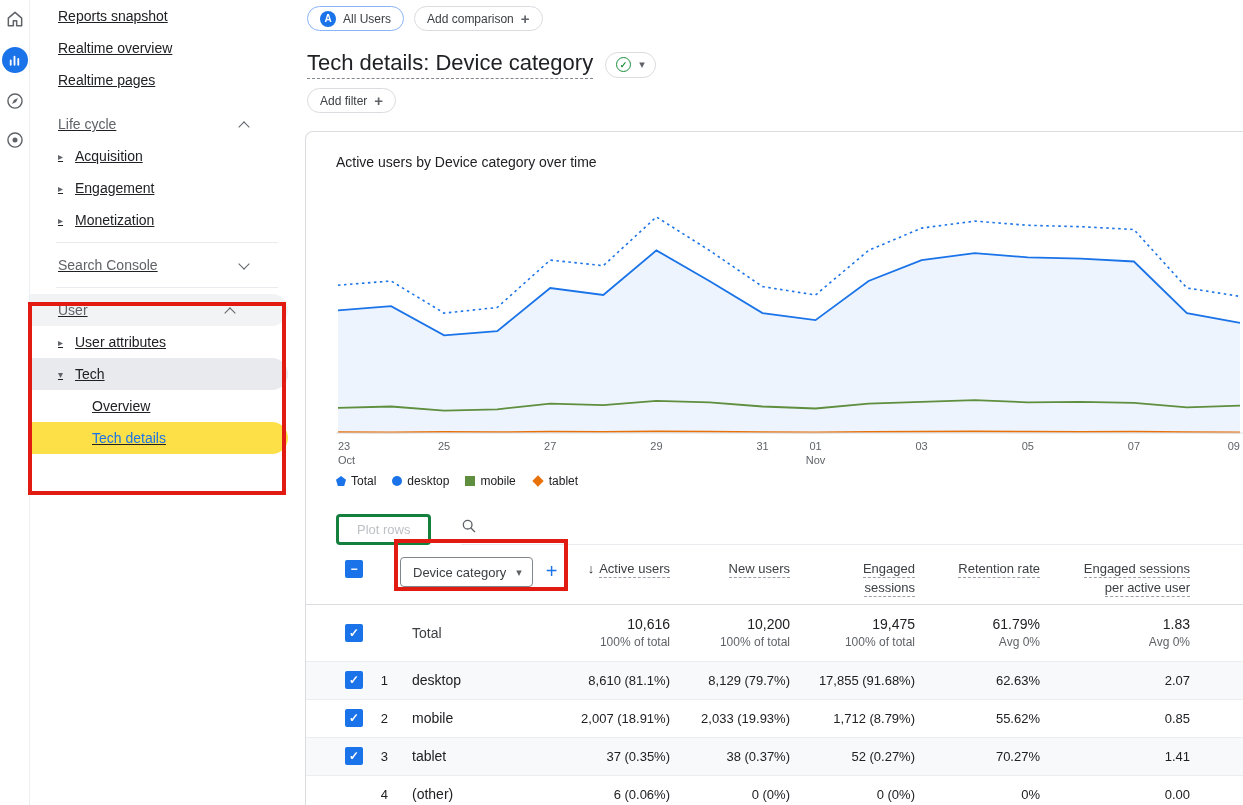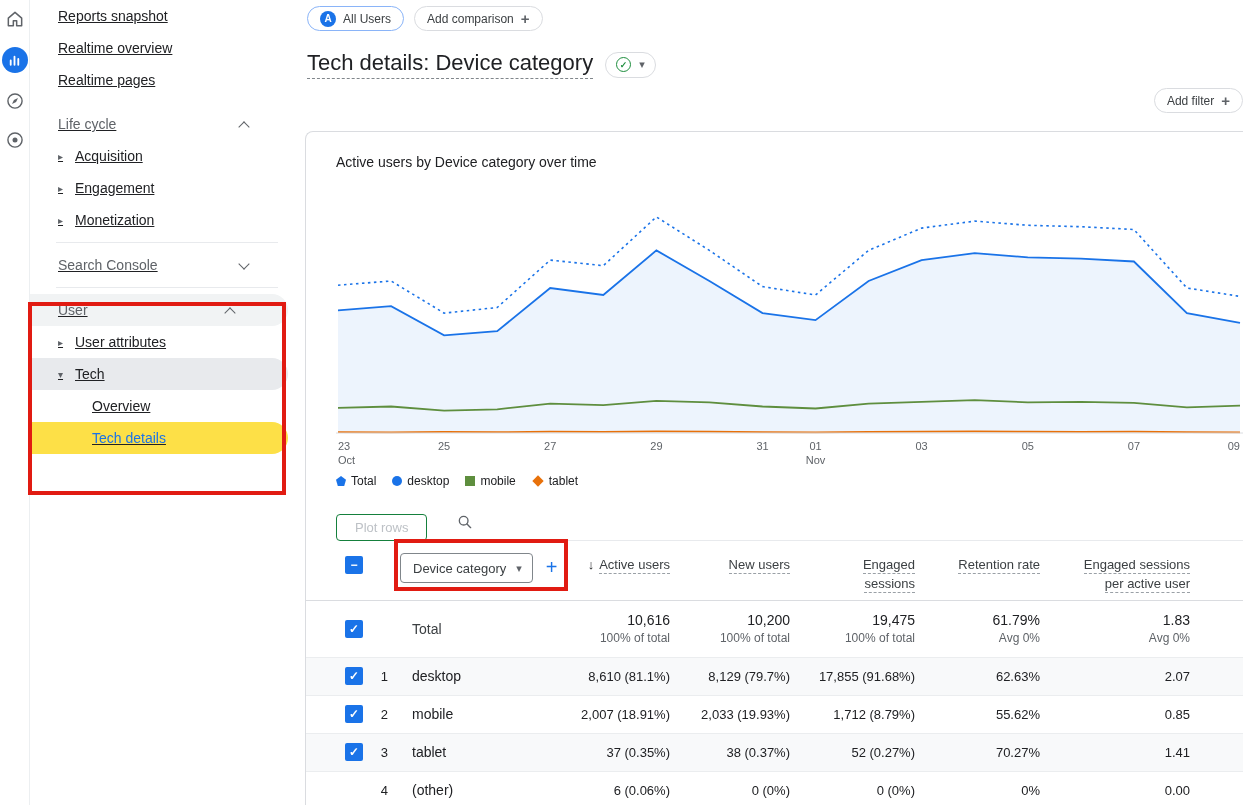--- a/index.html
+++ b/index.html
@@ -48,40 +48,40 @@
 
   .title-row { display:flex; align-items:center; gap:12px; margin:19px 0 0 5px; }
   .page-title { font-size:22px; font-weight:400; color:#202124;
                 border-bottom:1px dashed #80868b; padding-bottom:2px; cursor:pointer; }
   .title-pill { height:26px; border:1px solid #dadce0; border-radius:13px; display:inline-flex;
                 align-items:center; gap:8px; padding:0 10px; cursor:pointer; }
   .check-badge { width:15px; height:15px; border-radius:50%; border:1.5px solid #1e8e3e; color:#1e8e3e;
                  font-size:9px; font-weight:bold; display:flex; align-items:center; justify-content:center; }
   .caret { color:#5f6368; font-size:11px; }
 
-  .filter-row { margin:9px 0 0 5px;text-align:right; }
+  .filter-row { margin:9px 0 0 5px; }
 
   
   .card { margin:18px 0 0 3px; width:938px; height:700px; background:#fff;
           border:1px solid #dadce0; border-right:none; border-radius:8px 0 0 8px; padding-top:22px; }
   .chart-section { padding-left:30px; }
   .chart-title { font-size:14px; color:#202124; }
   #chart-svg { display:block; margin-top:18px; overflow:visible; }
   #chart-svg text { font-family:"Liberation Sans", sans-serif; font-size:11px; fill:#5f6368; }
 
   .legend { display:flex; gap:16px; align-items:center; margin-top:6px; font-size:12px; color:#202124; }
   .lg-item { display:flex; align-items:center; gap:5px; cursor:pointer; }
   .mk { width:10px; height:10px; display:inline-block; background:#999; }
   .mk-total { clip-path:polygon(50% 0, 100% 38%, 82% 100%, 18% 100%, 0 38%); }
   .mk-desktop { border-radius:50%; }
   .mk-tablet { width:8px; height:8px; transform:rotate(45deg); margin:0 2px; }
 
   
   .controls { display:flex; align-items:flex-end; margin-top:26px; padding-left:30px; }
-  .plot-rows { border:1px solid #15803d; border-radius:4px; background:#fff; color:#bdc1c6;
+  .plot-rows { border:3px solid #15803d; border-radius:4px; background:#fff; color:#bdc1c6;
                font-size:13px; padding:5px 18px; font-family:inherit; }
   .search-area { flex:1; margin-left:30px; display:flex; align-items:center; gap:10px;
                  border-bottom:1px solid #e8eaed; padding-bottom:7px; }
   .search-area input { border:none; outline:none; font-size:13px; font-family:inherit; width:320px; color:#202124; }
   .search-area input::placeholder { color:#80868b; }
 
   
   .data-table { width:100%; border-collapse:collapse; table-layout:fixed; margin-top:2px; }
   .data-table td { vertical-align:middle; }
   .head-row td { vertical-align:top; padding-top:13px; height:57px; }

